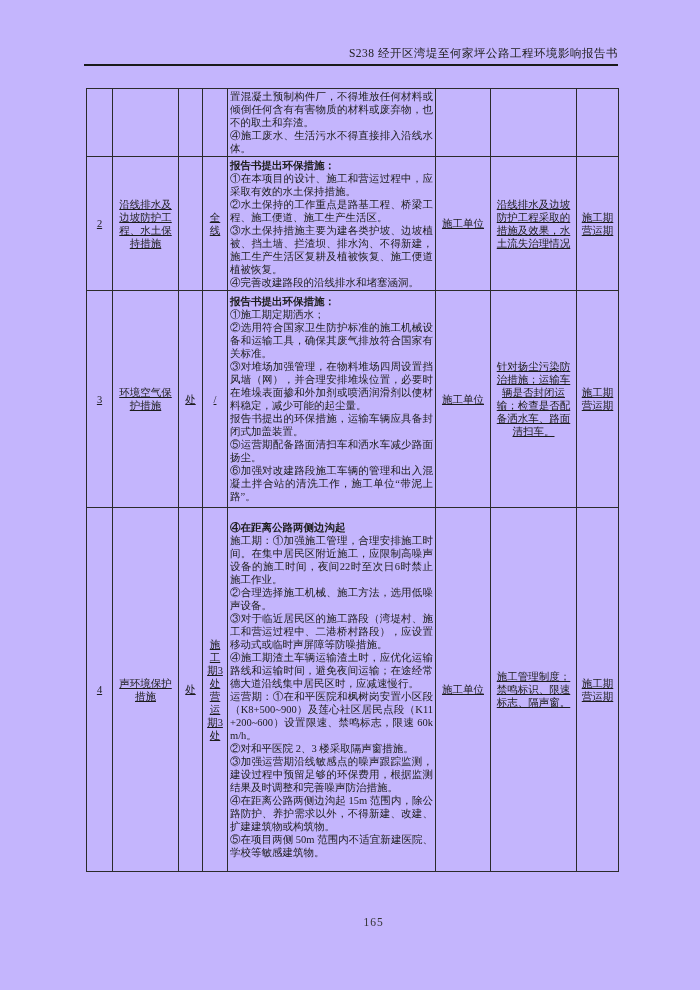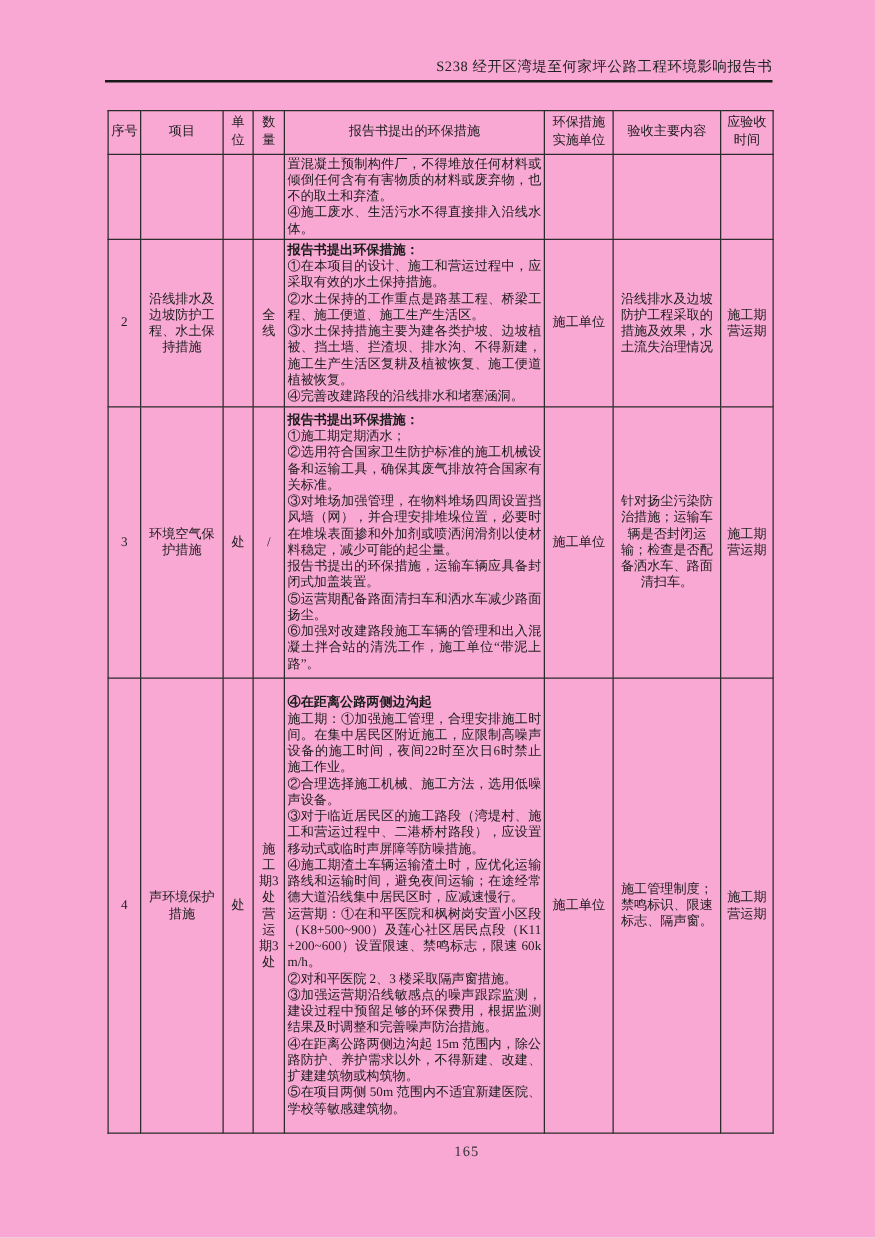--- a/index.html
+++ b/index.html
@@ -1,19 +1,19 @@
 <!DOCTYPE html>
 <html><head>
 <meta charset="utf-8">
 <style>
   html,body{margin:0;padding:0;background:#e8e8e8;}
   .page{
     position:relative;
     width:700px;height:990px;
-    background:#f9a8d4;
+    background:#c4b5fd;
     font-family:"Liberation Serif","DejaVu Serif",serif;
     color:#1c1c1c;
     overflow:hidden;
     margin:0 auto;
   }
   .doc-header{
     position:absolute;
     top:46px;left:84px;right:82px;
     text-align:right;
     font-size:11.5px;
@@ -41,21 +41,21 @@
     word-break:break-all;
     overflow:hidden;
   }
   th.hcell{
     font-weight:normal;
     text-align:center;
     height:32px;
     line-height:14px;
     font-size:10.5px;
   }
-  td.c{ text-align:center; }
+  td.c{ text-align:center;text-decoration:underline; }
   td.measures{
     vertical-align:top;
     text-align:justify;
     padding:2px 4px;
   }
   .m-title{ font-weight:bold; }
   .m-line{ margin:0;font-family:Liberation Serif, serif; }
   .r1{ height:64px; }
   .r2{ height:134px; }
   .r3{ height:217px; }
@@ -83,30 +83,20 @@
       <col style="width:26px">
         <col style="width:66px">
         <col style="width:24px">
         <col style="width:25px">
       <col style="width:208px">
         <col style="width:55px">
         <col style="width:86px">
         <col style="width:42px">
     </colgroup>
     <tbody>
-        <tr>
-      <th class="hcell">序号</th>
-      <th class="hcell">项目</th>
-      <th class="hcell">单位</th>
-      <th class="hcell">数量</th>
-      <th class="hcell">报告书提出的环保措施</th>
-      <th class="hcell">环保措施实施单位</th>
-      <th class="hcell">验收主要内容</th>
-      <th class="hcell">应验收时间</th>
-    </tr>
 
     <tr class="r1">
       <td class="c"></td>
       <td class="c"></td>
       <td class="c"></td>
       <td class="c"></td>
       <td class="measures">
         <div class="m-line">置混凝土预制构件厂，不得堆放任何材料或倾倒任何含有有害物质的材料或废弃物，也不的取土和弃渣。</div>
         <div class="m-line">④施工废水、生活污水不得直接排入沿线水体。</div>
       </td>

